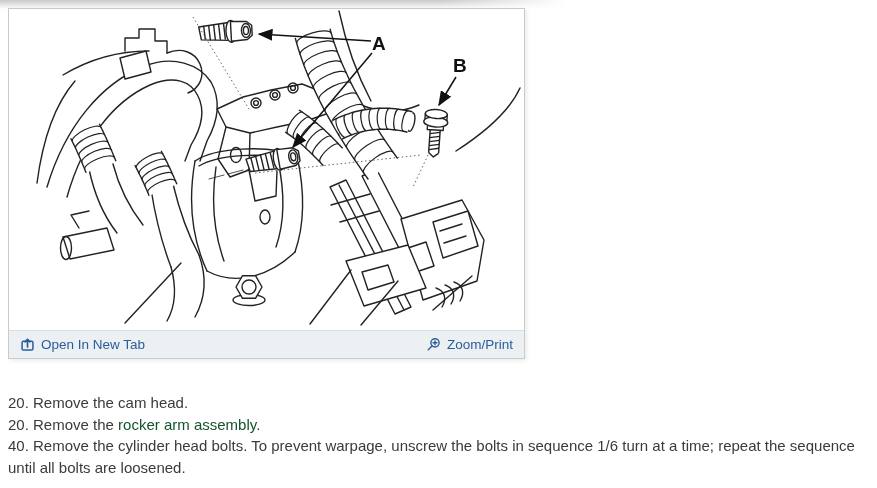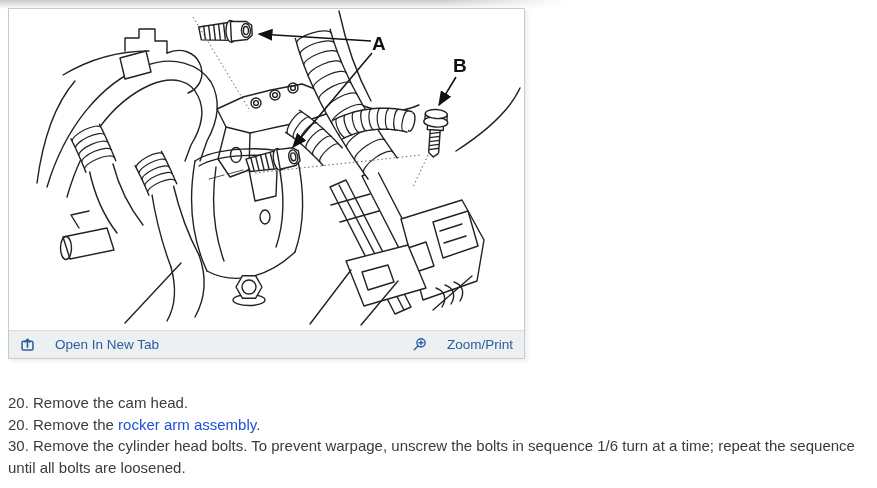--- a/index.html
+++ b/index.html
@@ -18,28 +18,28 @@
     box-sizing:border-box;border:1px solid #c8cacc;background:#fff;
     box-shadow:2px 2px 4px rgba(0,0,0,.08);
   }
   .figure-body{width:515px;height:321px;position:relative;overflow:hidden;}
   .figure-body svg{display:block;}
   .figure-footer{
     box-sizing:border-box;height:28px;background:#edf0f3;border-top:1px solid #d9dce0;
     display:flex;align-items:center;justify-content:space-between;padding:0 11px;
     color:#2a5d9c;font-size:13.5px;
   }
-  .footer-link{display:flex;gap:20px;cursor:pointer;white-space:nowrap;}
+  .footer-link{display:flex;gap:6px;cursor:pointer;white-space:nowrap;}
   .footer-link svg{flex:0 0 auto;}
   .steps{
     position:absolute;left:8px;top:392px;width:862px;
     font-size:15px;line-height:21.6px;color:#3b3b3b;
   }
   .step{white-space:normal;}
-  .inline-link{color:#1d4ed8;cursor:pointer;text-decoration:none;}
+  .inline-link{color:#14532d;cursor:pointer;text-decoration:none;}
   .art{stroke:#222;fill:none;stroke-width:1.4;stroke-linecap:round;stroke-linejoin:round;}
   .art .thin{stroke-width:.8;}
   .art .wfill{fill:#fff;}
   .leaders{stroke:#555;stroke-width:.9;fill:none;stroke-dasharray:1.5 2.6;}
   .arrows{stroke:#111;stroke-width:1.5;fill:none;}
   .callout{font-family:"Liberation Sans",sans-serif;font-weight:bold;font-size:19px;fill:#111;stroke:none;}
 </style>
 </head>
 <body>
 
@@ -236,16 +236,16 @@
   <div class="step">
     <span>20.</span>
     <span>Remove the cam head.</span>
   </div>
   <div class="step">
     <span>20.</span>
     <span>Remove the</span>
     <a class="inline-link">rocker arm assembly</a><span>.</span>
   </div>
   <div class="step">
-    <span>30.</span>
+    <span>40.</span>
     <span>Remove the cylinder head bolts. To prevent warpage, unscrew the bolts in sequence 1/6 turn at a time; repeat the sequence until all bolts are loosened.</span>
   </div>
 </div>
 
 </body></html>

